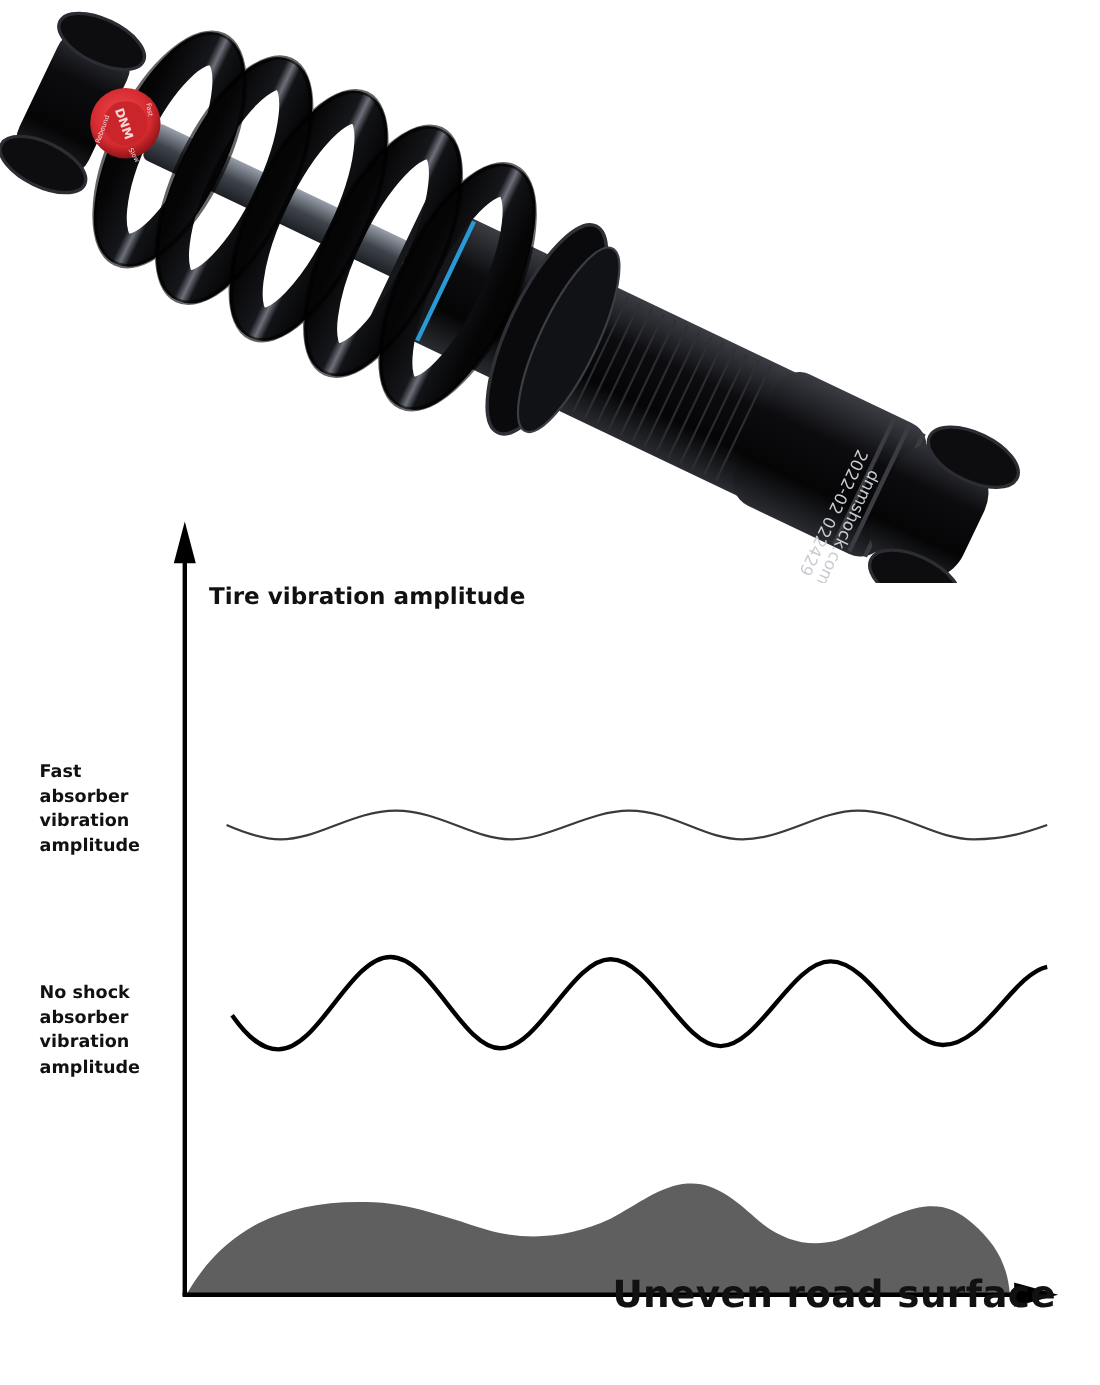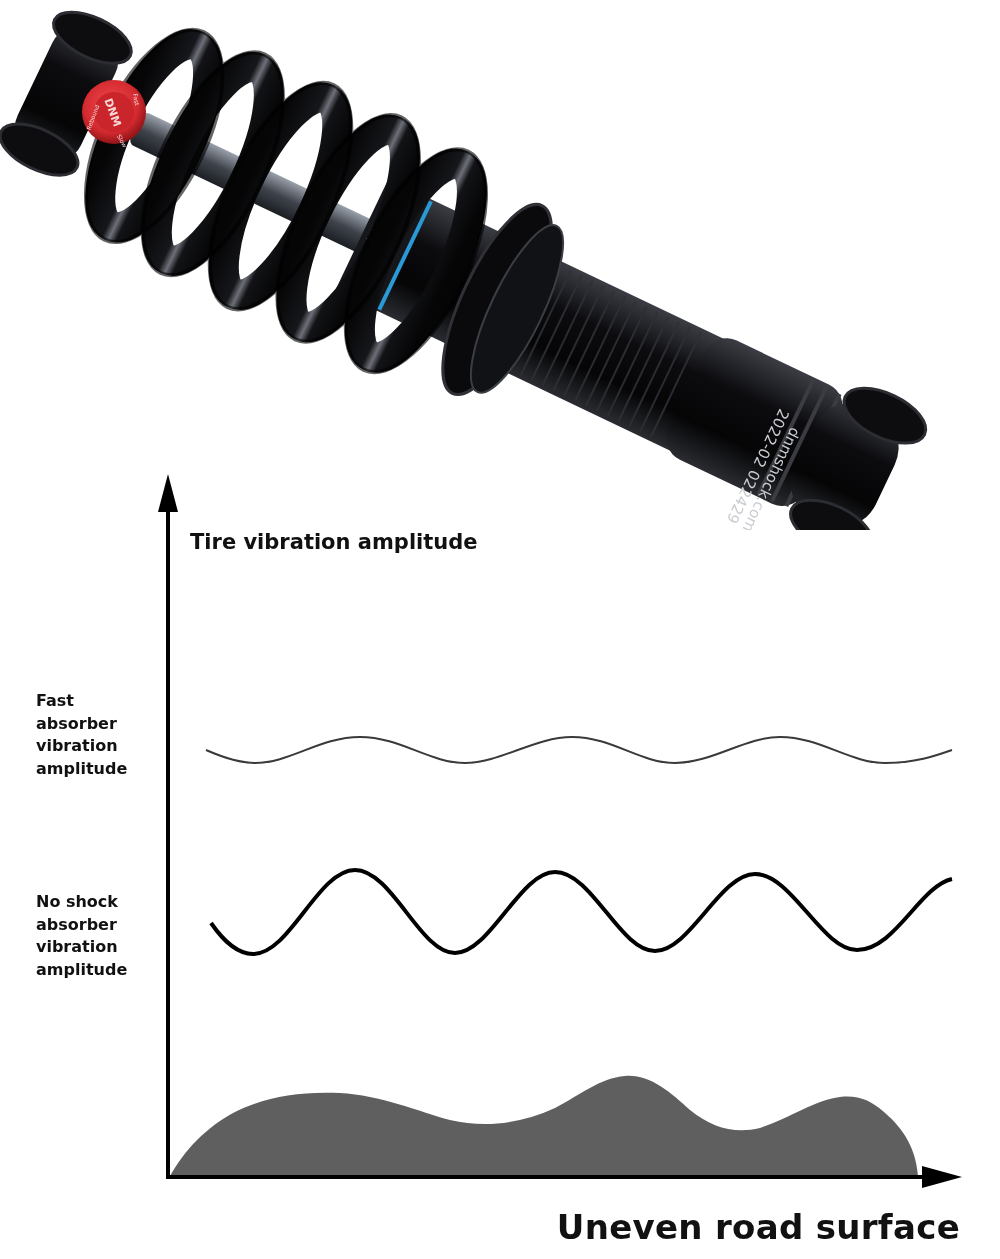--- a/index.html
+++ b/index.html
@@ -46,21 +46,21 @@
       left: 36px;
       font-size: 16px;
       line-height: 22.5px;
       white-space: normal;
       width: 110px;
     }
     .series-label-1 { top: 690px; }
     .series-label-2 { top: 891px; }
     .x-axis-label {
       right: 40px;
-      top: 1210px;
+      top: 1160px;
       font-size: 34px;
       letter-spacing: 0.3px;
     }
     .series-label span { display: block; }
   </style>
 </head>
 <body>
 
 <svg class="product" viewBox="0 0 1000 530" xmlns="http://www.w3.org/2000/svg">
   <defs>

